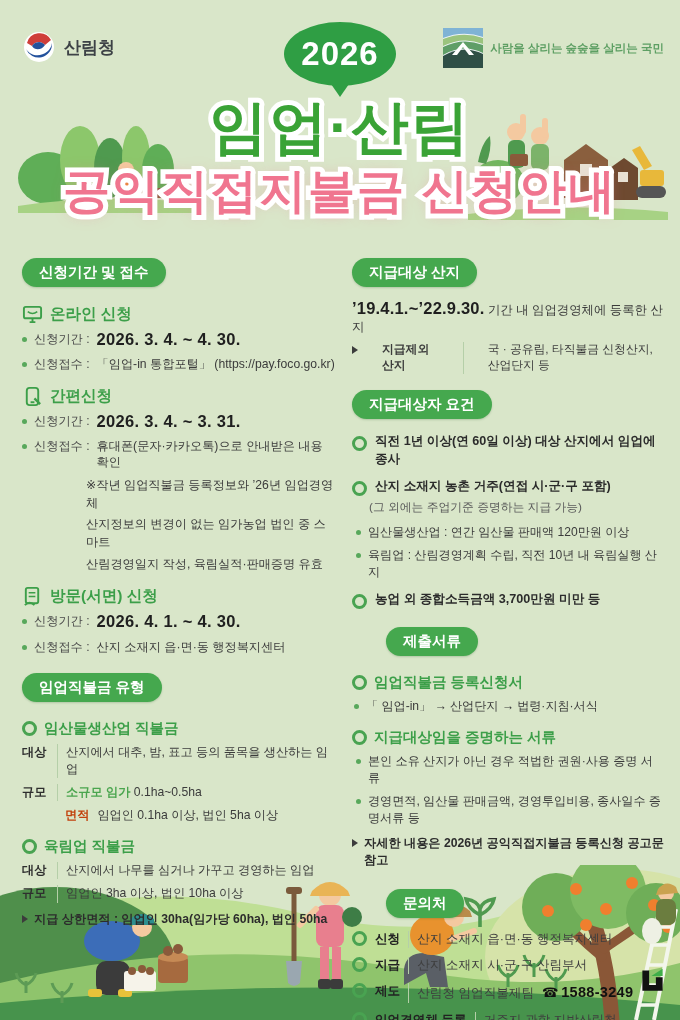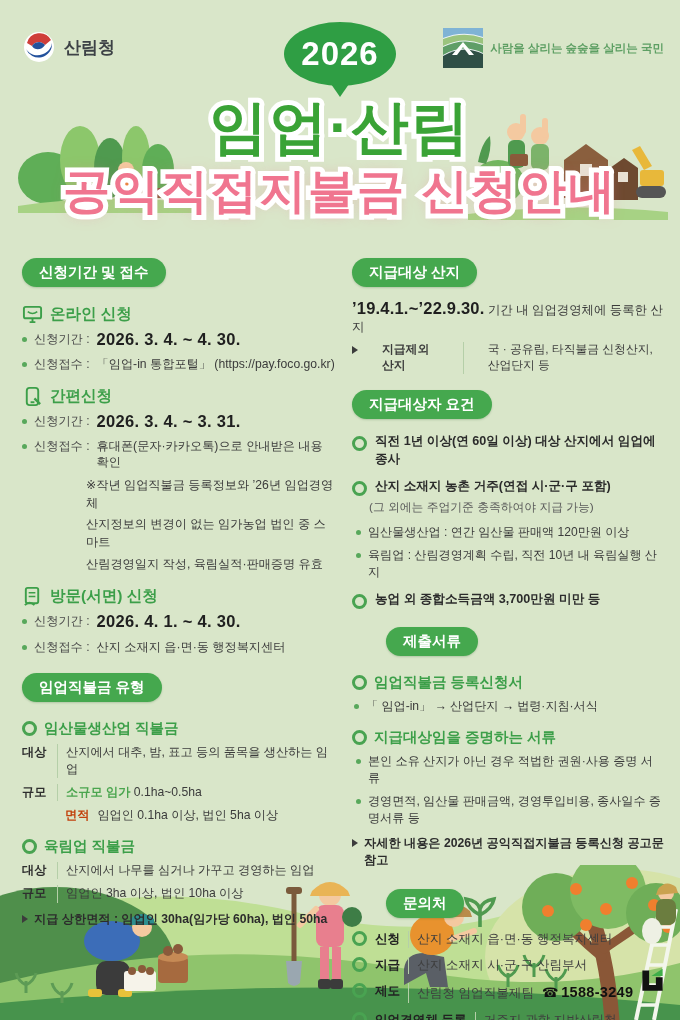--- a/index.html
+++ b/index.html
@@ -276,21 +276,21 @@
       <div class="pill">지급대상자 요건</div>
     </div>
     <div class="req">
       <i class="ring"></i>
       <span>직전 1년 이상(연 60일 이상) 대상 산지에서 임업에 종사</span>
     </div>
     <div class="req">
       <i class="ring"></i>
       <span>산지 소재지 농촌 거주(연접 시·군·구 포함)</span>
     </div>
-    <div class="reqnote">(그 외에는 주업기준 충족하여야 지급 가능)</div>
+    <div class="reqnote">(그 외에는 주업기준 증명하는 지급 가능)</div>
     <div class="sub">
       <i class="dot"></i>
       <span>임산물생산업 : 연간 임산물 판매액 120만원 이상</span>
     </div>
     <div class="sub">
       <i class="dot"></i>
       <span>육림업 :  산림경영계획 수립, 직전 10년 내 육림실행 산지</span>
     </div>
     <div class="req">
       <i class="ring"></i>

